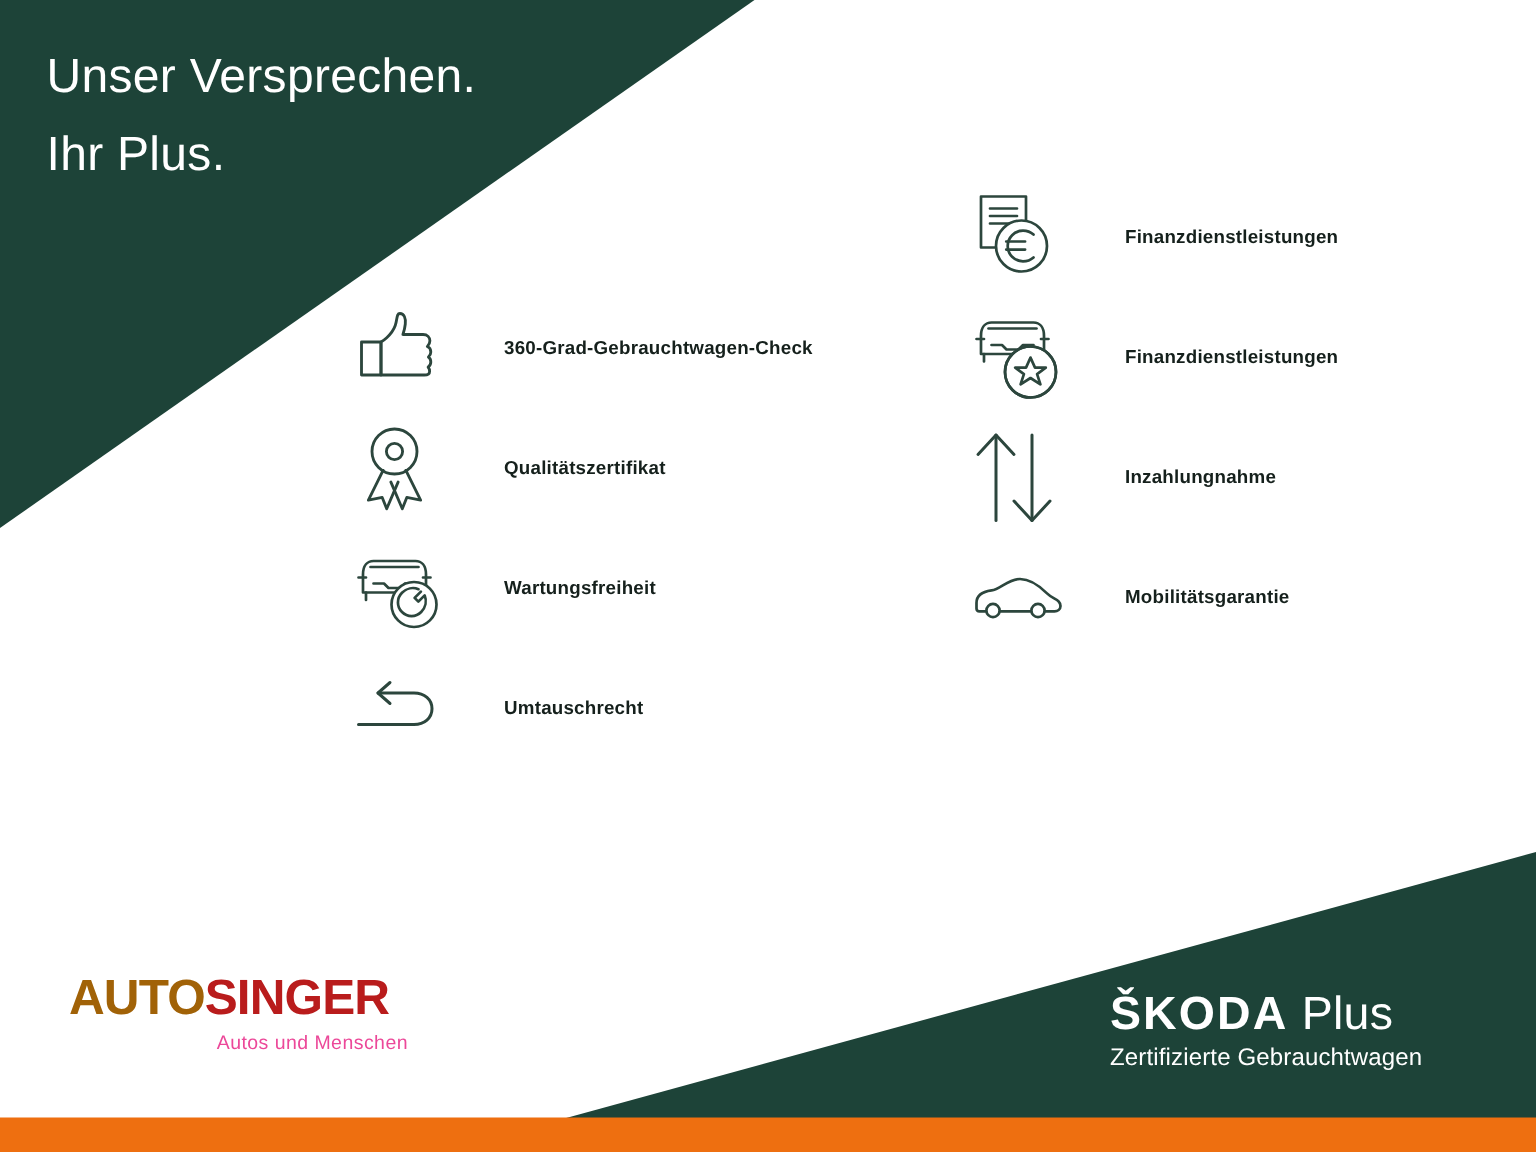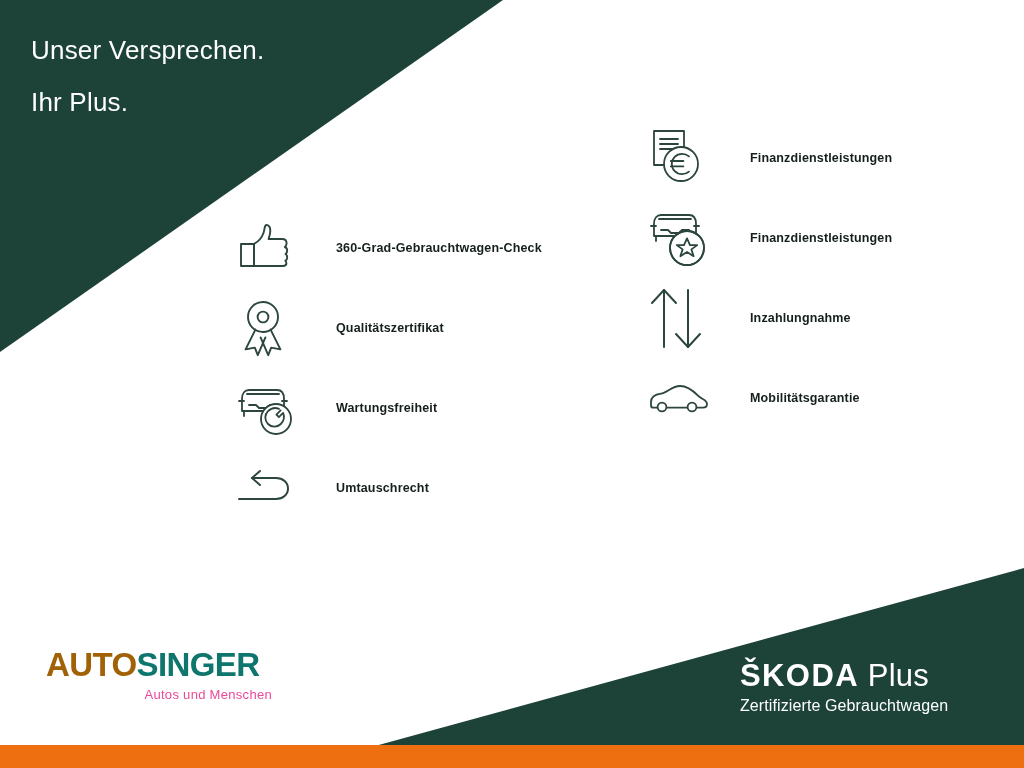--- a/index.html
+++ b/index.html
@@ -23,33 +23,33 @@
     width: 1024px;
     height: 768px;
   }
 
   
   #headline {
     position: absolute;
     left: 31px;
     top: 24px;
     color: #ffffff;
-    font-size: 26px;
+    font-size: 32px;
     line-height: 52px;
     font-weight: 400;
     letter-spacing: 0.2px;
     white-space: nowrap;
   }
   #headline .hl-line { display: block; }
 
   
   .feature-col {
     position: absolute;
   }
-  #col-left  { left: 236px; top: 208px; }
+  #col-left  { left: 236px; top: 192px; }
   #col-right { left: 648px; top: 118px; }
 
   .feature-row {
     display: flex;
     align-items: center;
     height: 80px;
     text-align: center;
   }
   .feature-icon {
     width: 72px;
@@ -83,21 +83,21 @@
   }
   #autosinger-logo .as-wordmark {
     font-size: 33px;
     font-weight: bold;
     letter-spacing: -0.6px;
     line-height: 34px;
     display: block;
     text-align: left;
   }
   #autosinger-logo .as-auto   { color: #a16207; }
-  #autosinger-logo .as-singer { color: #0f766e; }
+  #autosinger-logo .as-singer { color: #b91c1c; }
   #autosinger-logo .as-tagline {
     display: block;
     font-size: 13px;
     color: #ec4899;
     letter-spacing: 0.3px;
     margin-top: 5px;
   }
 
   #skoda-logo {
     position: absolute;

